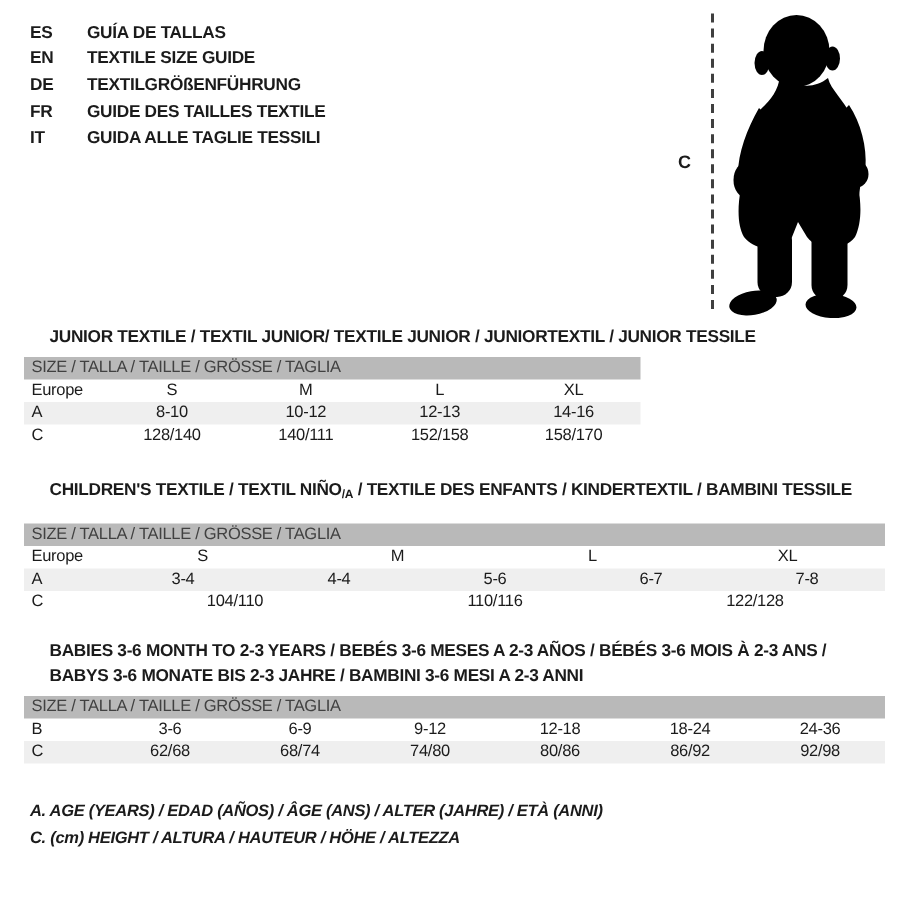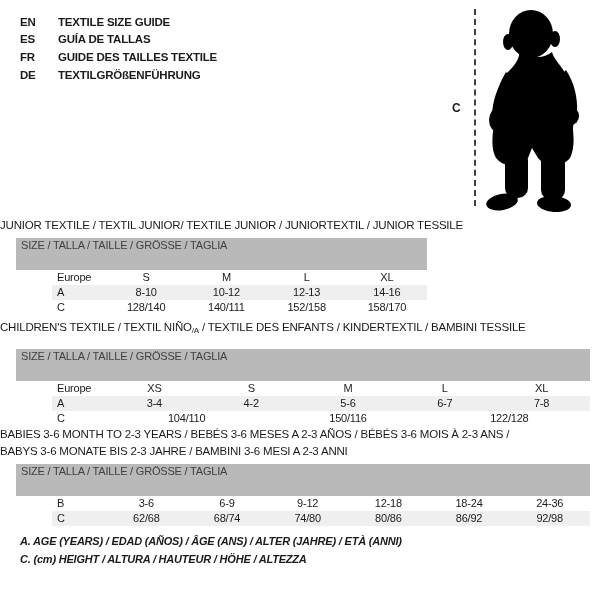--- a/index.html
+++ b/index.html
@@ -10,56 +10,60 @@
   .langs{position:absolute;left:20px;top:13px;}
   .lang-row{display:flex;height:17.6px;align-items:center;font-weight:bold;font-size:11.5px;letter-spacing:-0.2px;}
   .lang-code{width:38px;}
 
   
   .measure-line{position:absolute;left:474px;top:9px;height:197px;width:0;border-left:2px dashed #3f3f3f;}
   .measure-label{position:absolute;left:452px;top:101px;font-weight:bold;font-size:12px;}
   .baby-svg{position:absolute;left:484px;top:6px;}
 
   
-  .sec-title{position:absolute;left:0;font-weight:normal;font-size:11.5px;letter-spacing:-0.2px;line-height:17px;white-space:nowrap;}
+  .sec-title{position:absolute;left:33px;font-weight:bold;font-size:11.5px;letter-spacing:-0.2px;line-height:17px;white-space:nowrap;}
   .sub{font-size:8px;vertical-align:-2px;}
 
   
   .tbl{position:absolute;left:16px;}
-  .tbl-bar{height:32px;line-height:15px;background:#b9b9b9;color:#414141;font-size:11px;padding-left:5px;letter-spacing:-0.2px;}
-  .trow{display:flex;height:15px;line-height:15px;font-size:11px;letter-spacing:-0.2px;margin-left:36px;}
+  .tbl-bar{height:15px;line-height:15px;background:#b9b9b9;color:#414141;font-size:11px;padding-left:5px;letter-spacing:-0.2px;}
+  .trow{display:flex;height:15px;line-height:15px;font-size:11px;letter-spacing:-0.2px;}
   .trow .lbl{width:54px;padding-left:5px;box-sizing:border-box;}
   .trow .cell{flex:1;text-align:center;}
   .striped{background:#efefef;}
 
   
   .legend{position:absolute;left:20px;top:535px;font-style:italic;}
   .legend-line{height:17.7px;font-weight:bold;font-size:11px;letter-spacing:-0.2px;white-space:nowrap;}
 </style>
 </head>
 <body>
 
 <div class="page">
 
   <div class="langs">
     <div class="lang-row">
+      <span class="lang-code">ES</span>
+      <span class="lang-label">GUÍA DE TALLAS</span>
+    </div>
+    <div class="lang-row">
       <span class="lang-code">EN</span>
       <span class="lang-label">TEXTILE SIZE GUIDE</span>
     </div>
     <div class="lang-row">
-      <span class="lang-code">ES</span>
-      <span class="lang-label">GUÍA DE TALLAS</span>
+      <span class="lang-code">DE</span>
+      <span class="lang-label">TEXTILGRÖßENFÜHRUNG</span>
     </div>
     <div class="lang-row">
       <span class="lang-code">FR</span>
       <span class="lang-label">GUIDE DES TAILLES TEXTILE</span>
     </div>
     <div class="lang-row">
-      <span class="lang-code">DE</span>
-      <span class="lang-label">TEXTILGRÖßENFÜHRUNG</span>
+      <span class="lang-code">IT</span>
+      <span class="lang-label">GUIDA ALLE TAGLIE TESSILI</span>
     </div>
   </div>
 
   <div class="measure-line"></div>
   <div class="measure-label">C</div>
   <svg class="baby-svg" width="114" height="206" viewBox="0 0 114 206">
     <g fill="#000000">
       <ellipse cx="47" cy="28" rx="22" ry="24"></ellipse>
       <ellipse cx="24" cy="36" rx="5" ry="8"></ellipse>
       <ellipse cx="71" cy="33" rx="5" ry="8"></ellipse>
@@ -100,38 +104,37 @@
       <span class="cell">152/158</span>
       <span class="cell">158/170</span>
     </div>
   </div>
 
   <div class="sec-title" style="top:319px;"><span>CHILDREN'S TEXTILE / TEXTIL NIÑO</span><span class="sub">/A</span><span> / TEXTILE DES ENFANTS / KINDERTEXTIL / BAMBINI TESSILE</span></div>
   <div class="tbl" style="top:349px;width:574px;">
     <div class="tbl-bar">SIZE / TALLA / TAILLE / GRÖSSE / TAGLIA</div>
     <div class="trow">
       <span class="lbl">Europe</span>
-      <span class="cell">XS</span>
       <span class="cell">S</span>
       <span class="cell">M</span>
       <span class="cell">L</span>
       <span class="cell">XL</span>
     </div>
     <div class="trow striped">
       <span class="lbl">A</span>
       <span class="cell">3-4</span>
-      <span class="cell">4-2</span>
+      <span class="cell">4-4</span>
       <span class="cell">5-6</span>
       <span class="cell">6-7</span>
       <span class="cell">7-8</span>
     </div>
     <div class="trow">
       <span class="lbl">C</span>
       <span class="cell">104/110</span>
-      <span class="cell">150/116</span>
+      <span class="cell">110/116</span>
       <span class="cell">122/128</span>
     </div>
   </div>
 
   <div class="sec-title" style="top:426px;">
     <div>BABIES 3-6 MONTH TO 2-3 YEARS / BEBÉS 3-6 MESES A 2-3 AÑOS / BÉBÉS 3-6 MOIS À 2-3 ANS /</div>
     <div>BABYS 3-6 MONATE BIS 2-3 JAHRE / BAMBINI 3-6 MESI A 2-3 ANNI</div>
   </div>
   <div class="tbl" style="top:464px;width:574px;">
     <div class="tbl-bar">SIZE / TALLA / TAILLE / GRÖSSE / TAGLIA</div>

